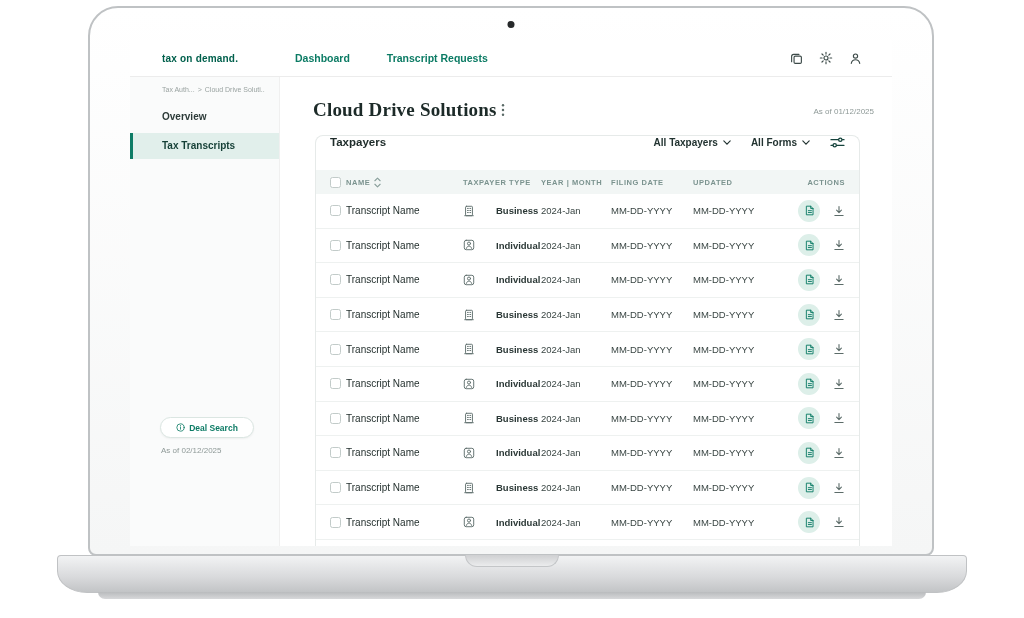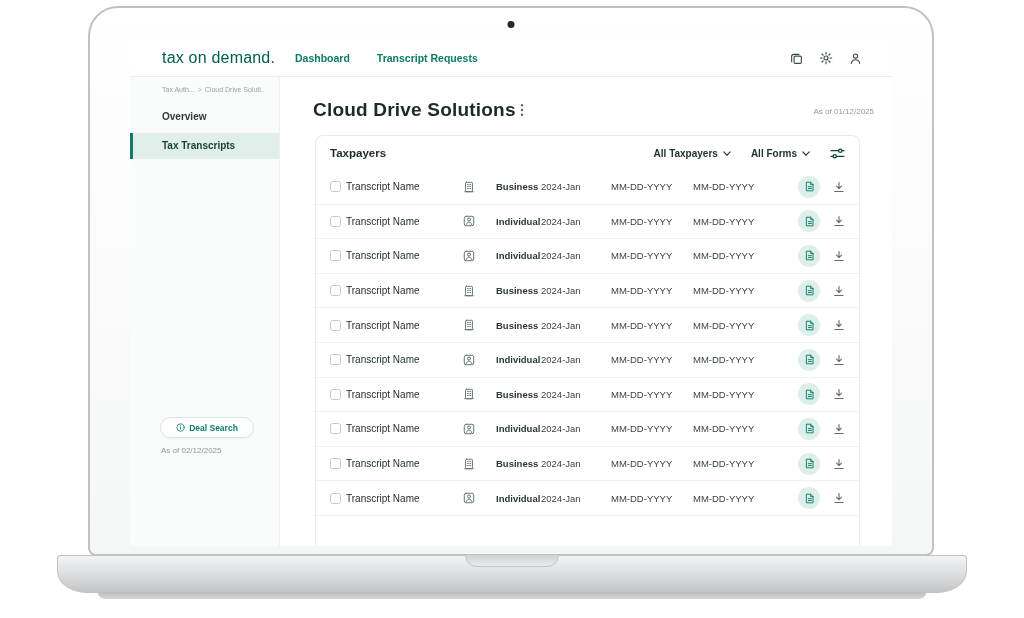--- a/index.html
+++ b/index.html
@@ -20,22 +20,22 @@
   .base-notch { position: absolute; left: 50%; top: -1px; transform: translateX(-50%);
     width: 94px; height: 12px; background: linear-gradient(#cfd0d2, #ebeced);
     border: 1px solid #c4c6c8; border-top: none; border-radius: 0 0 12px 12px; }
   .laptop-base::after { content: ""; position: absolute; left: 40px; right: 40px; bottom: -7px;
     height: 7px; background: linear-gradient(#b9bbbd, #d7d8da); border-radius: 0 0 14px 14px; }
 
   
   .app-header { position: absolute; top: 0; left: 0; right: 0; height: 37px;
     background: #fff; border-bottom: 1px solid #ececec; z-index: 3; }
   .logo { position: absolute; left: 32px; top: 50%; transform: translateY(-50%);
-    font-size: 16px; font-weight: normal; color: #00604c; letter-spacing: .2px; }
-  .top-nav { position: absolute; left: 165px; top: 0; height: 100%; display: flex; gap: 27px; align-items: center; }
+    font-size: 10px; font-weight: bold; color: #00604c; letter-spacing: .2px; }
+  .top-nav { position: absolute; left: 165px; top: 0; height: 100%; display: flex; gap: 37px; align-items: center; }
   .nav-item { font-size: 10.5px; font-weight: 600; color: #0b7b64; text-decoration: none; cursor: pointer; }
   .header-icons { position: absolute; right: 30px; top: 0; height: 100%; display: flex; gap: 16px; align-items: center; }
   .hicon { display: inline-flex; cursor: pointer; }
 
   
   .sidebar { position: absolute; top: 37px; left: 0; width: 150px; bottom: 0;
     background: #fafbfb; border-right: 1px solid #f0f0f0; }
   .breadcrumb { position: absolute; top: 9px; left: 32px; right: 6px;
     font-size: 7px; color: #9aa3a1; white-space: nowrap; overflow: hidden; }
   .bc-sep { margin: 0 3px; }
@@ -44,29 +44,29 @@
   .side-item.active { background: #e1efeb; color: #143f36; border-left: 3px solid #0e7c66; padding-left: 29px; }
   .deal-profile { position: absolute; left: 30px; top: 340px; width: 94px; height: 21px;
     border: 1px solid #dbe6e2; border-radius: 11px; background: #fff;
     display: flex; align-items: center; justify-content: center; gap: 4px;
     font-size: 8.5px; font-weight: 600; color: #0e7c66; cursor: pointer;
     box-shadow: 0 1px 2px rgba(0,0,0,.05); }
   .side-asof { position: absolute; left: 31px; top: 369px; font-size: 8px; color: #8e9997; }
 
   
   .main { position: absolute; top: 37px; left: 150px; right: 0; bottom: 0; background: #fff; }
-  .title-row { position: absolute; left: 33px; top: 22px; display: flex; align-items: center; gap: 4px; }
+  .title-row { position: absolute; left: 33px; top: 22px; display: flex; align-items: center; gap: 4px; font-family: Liberation Serif, serif; }
   .page-title { font-size: 19px; font-weight: 800; color: #1c2a28; letter-spacing: .2px; }
   .kebab { display: inline-flex; cursor: pointer; }
   .main-asof { position: absolute; right: 18px; top: 30px; font-size: 8px; color: #8e9997; }
 
   .card { position: absolute; left: 35px; top: 58px; width: 545px; bottom: 0;
     border: 1px solid #e6eae9; border-bottom: none; border-radius: 8px 8px 0 0; overflow: hidden; background: #fff; }
 
-  .toolbar { height: 34px; display: flex; align-items: center; padding: 0 14px; }
+  .toolbar { height: 34px; display: flex; align-items: flex-start; padding: 0 14px; }
   .panel-title { font-size: 11.5px; font-weight: 800; color: #1e2c2a; }
   .search { width: 170px; height: 22px; margin-left: 14px; border: 1px solid #e0e6e5; border-radius: 12px;
     display: flex; align-items: center; gap: 6px; padding: 0 10px; background: #fff; }
   .search input { border: none; outline: none; background: transparent; width: 100%;
     font-size: 9.5px; color: #333; font-family: "Liberation Sans", sans-serif; }
   .search input::placeholder { color: #a5aeac; }
   .toolbar-right { margin-left: auto; display: flex; align-items: center; gap: 20px; }
   .filter { display: flex; align-items: center; gap: 5px; font-size: 10px; font-weight: 600; color: #223331; cursor: pointer; }
   .sliders { display: inline-flex; cursor: pointer; }
 
@@ -182,20 +182,36 @@
               <span class="sliders">
                 <svg width="15" height="13" viewBox="0 0 16 14" fill="none" stroke="#15433c" stroke-width="1.4" stroke-linecap="round">
                     <path d="M1 4h7.5M13.5 4H15M1 10h2M7.5 10H15"></path>
                     <circle cx="11" cy="4" r="1.8"></circle>
                     <circle cx="5" cy="10" r="1.8"></circle>
                   </svg>
               </span>
             </div>
           </div>
 
+          <div class="thead">
+            <span class="cb"></span>
+            <span class="th-name">
+              <span>NAME</span>
+              <span style="display:inline-flex">
+                <svg width="7" height="11" viewBox="0 0 8 12" fill="none" stroke="#8aa09c" stroke-width="1.3" stroke-linecap="round" stroke-linejoin="round">
+                    <path d="M1 4l3-3 3 3M1 8l3 3 3-3"></path>
+                  </svg>
+              </span>
+            </span>
+            <span>TAXPAYER TYPE</span>
+            <span>YEAR | MONTH</span>
+            <span>FILING DATE</span>
+            <span>UPDATED</span>
+            <span class="th-actions">ACTIONS</span>
+          </div>
 
           <div>
               <div class="trow">
     <span class="cb"></span>
     <span class="cell name">Transcript Name</span>
     <span class="cell type">
       <span class="ticon" style="display: inline-flex;">
         <svg width="12" height="12" viewBox="0 0 14 14" fill="none" stroke="#5f6f6c" stroke-width="1.1" stroke-linecap="round">
                       <rect x="3" y="1.5" width="8" height="11" rx="1"></rect>
                       <path d="M5.2 4h1M8 4h1M5.2 6.4h1M8 6.4h1M5.2 8.8h1M8 8.8h1M2 12.5h10"></path>

